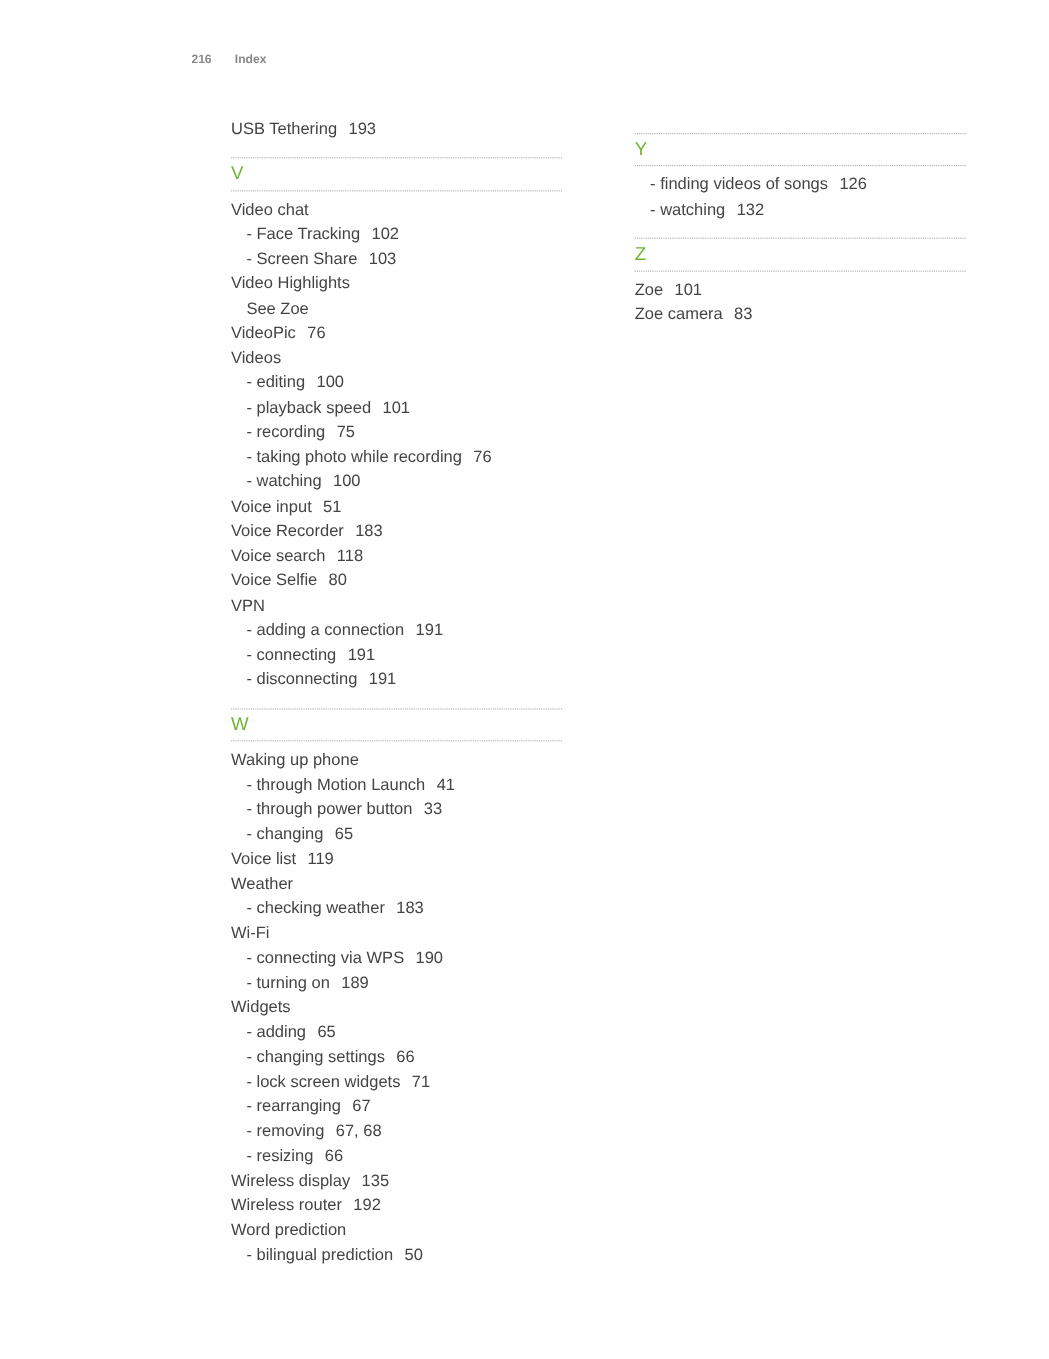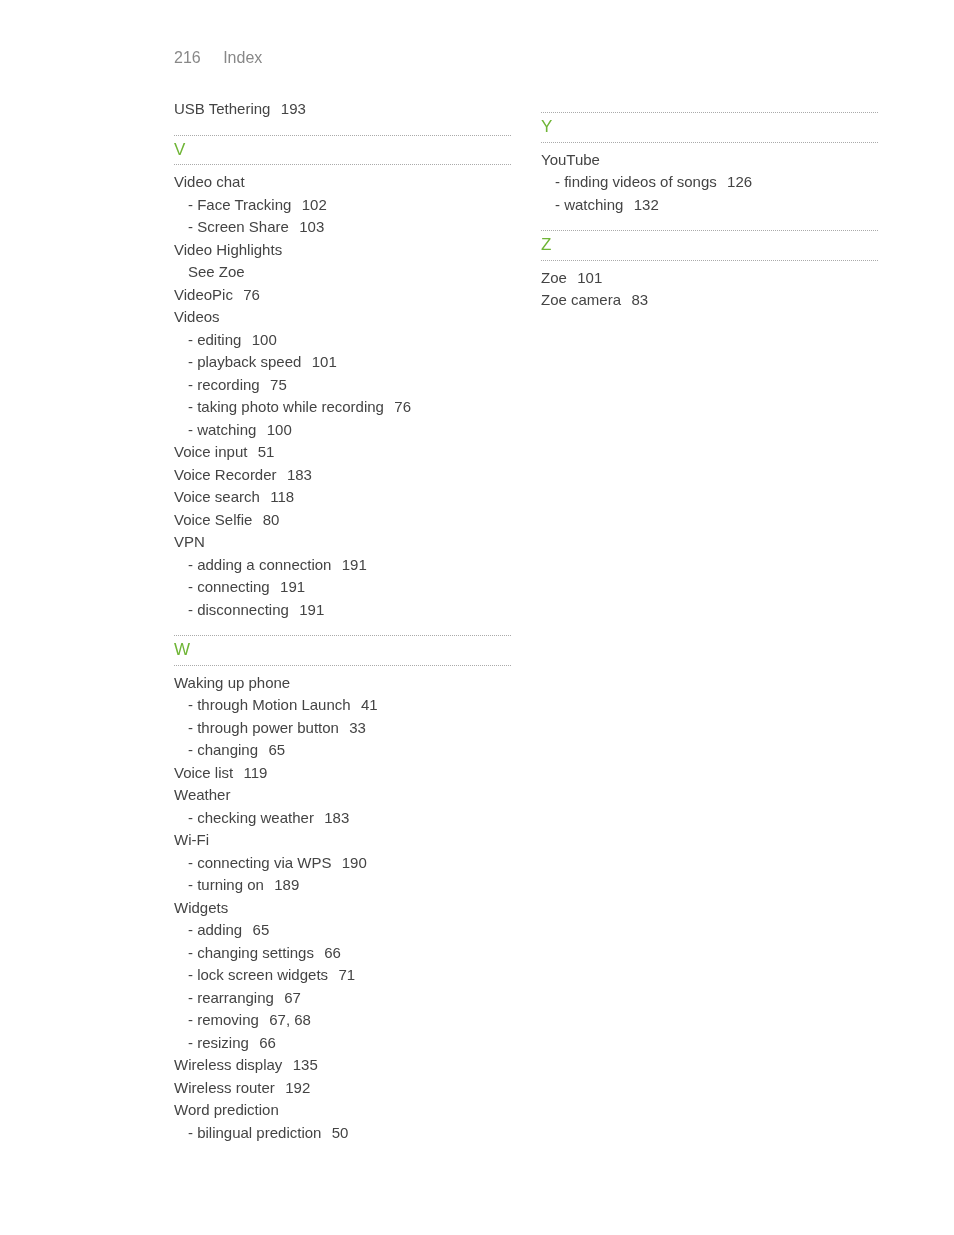--- a/index.html
+++ b/index.html
@@ -7,32 +7,34 @@
       font-family: Arial, Helvetica, sans-serif;
       background: #fff;
       width: 954px;
       height: 1235px;
       padding: 46px 76px 0 174px;
       color: #444;
       font-size: 15px;
       line-height: 1.5;
     }
     .page-header {
-      font-size: 16px;
+      font-size: 11px;
       color: #888;
-      margin-bottom: 28px;
+      margin-bottom: 44px;
+      font-weight: bold;
     }
     .page-header .pgnum { margin-right: 18px; }
     .columns {
       display: flex;
       gap: 30px;
     }
     .col {
       flex: 1;
       min-width: 0;
+      margin-left: 36px;
     }
     .pre-entry { margin-bottom: 8px; }
     .letter-heading {
       color: #6fb536;
       font-size: 17px;
       font-weight: normal;
       border-top: 1px dotted #aaa;
       border-bottom: 1px dotted #aaa;
       padding: 1px 0 2px 0;
       margin-top: 14px;
@@ -113,21 +115,20 @@
       </div>
       <div class="entry"><span>Wireless display</span><span class="pg">&nbsp;&nbsp;135</span></div>
       <div class="entry"><span>Wireless router</span><span class="pg">&nbsp;&nbsp;192</span></div>
       <div class="entry"><span>Word prediction</span></div>
       <div class="subentries">
         <div class="sub"><span>- bilingual prediction</span><span class="pg">&nbsp;&nbsp;50</span></div>
       </div>
     </div>
   <div class="col" id="col-right">
       <div class="letter-heading">Y</div>
-      <div class="entry"><span>YouTube</span></div>
       <div class="subentries">
         <div class="sub"><span>- finding videos of songs</span><span class="pg">&nbsp;&nbsp;126</span></div>
         <div class="sub"><span>- watching</span><span class="pg">&nbsp;&nbsp;132</span></div>
       </div>
       <div class="letter-heading">Z</div>
       <div class="entry"><span>Zoe</span><span class="pg">&nbsp;&nbsp;101</span></div>
       <div class="entry"><span>Zoe camera</span><span class="pg">&nbsp;&nbsp;83</span></div>
     </div>
 </div>
 

